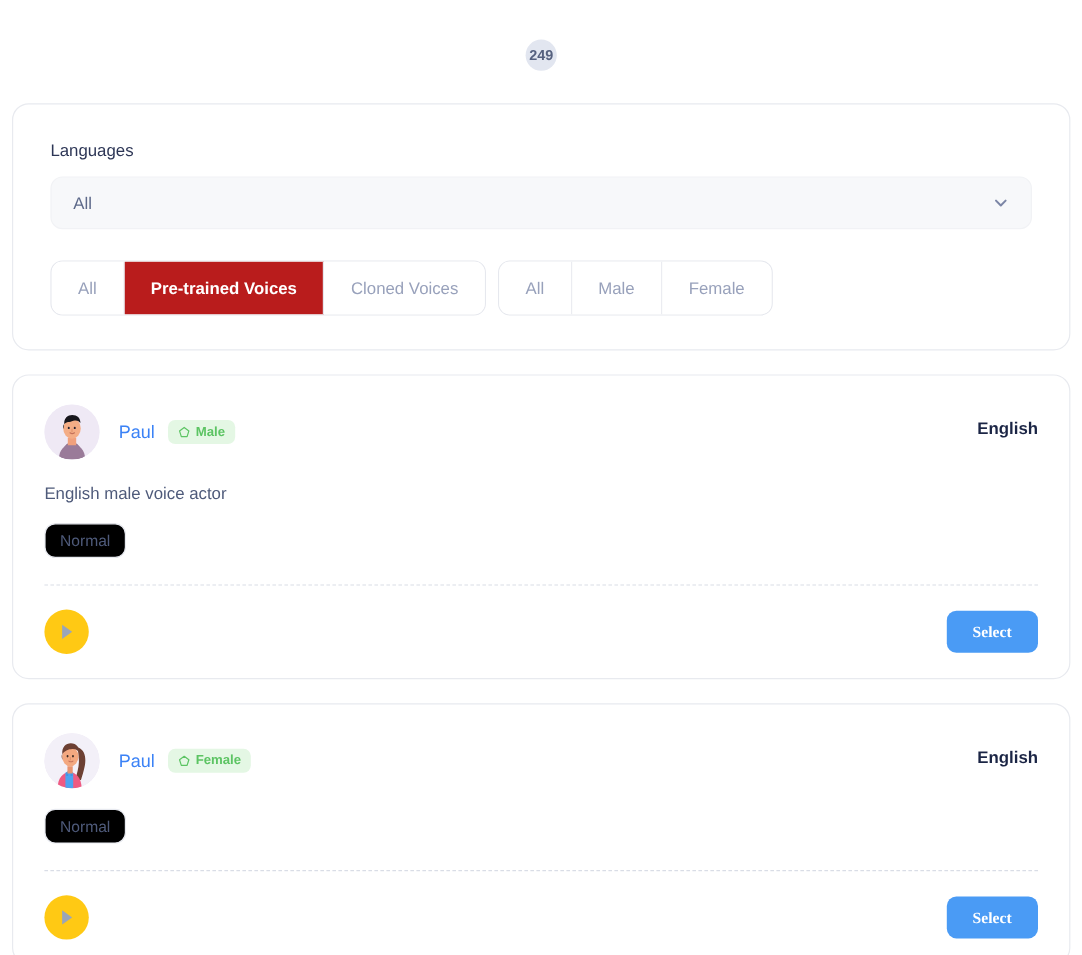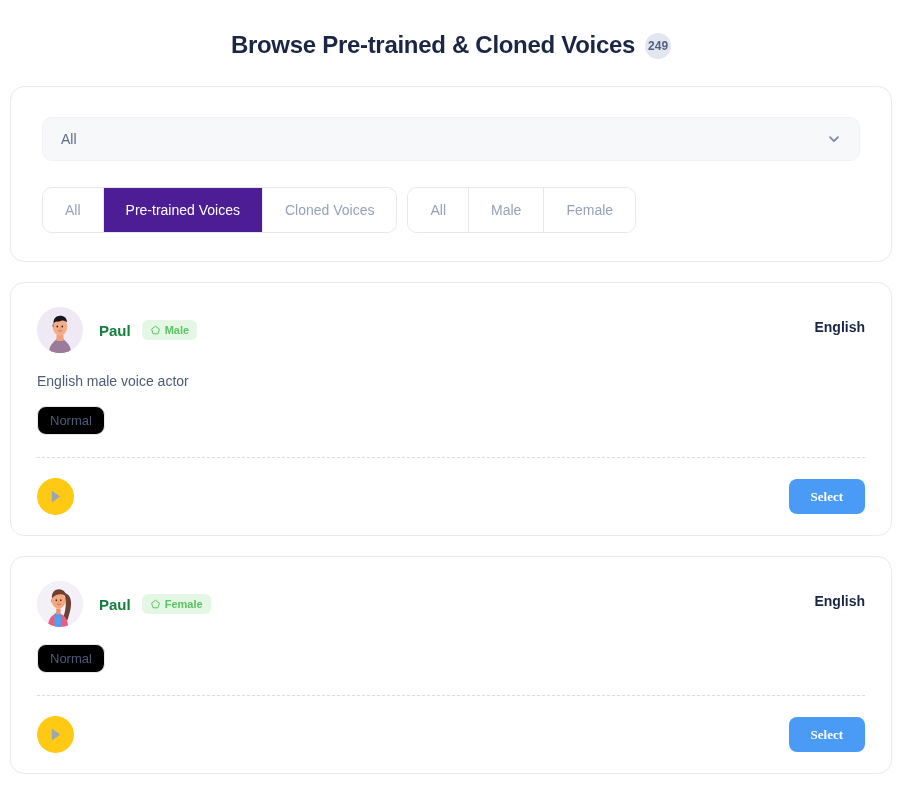--- a/index.html
+++ b/index.html
@@ -113,23 +113,23 @@
     padding: 0 22px;
     font-size: 14px;
     color: #98a1bb;
     background: #fff;
     cursor: pointer;
     white-space: nowrap;
     border-right: 1px solid #e6e8ee;
   }
   .segment:last-child { border-right: none; }
   .segment.active {
-    background: #4c1d95;
+    background: #b91c1c;
     color: #ffffff;
-    font-weight: normal;
+    font-weight: bold;
   }
 
   
   .voice-card {
     margin-top: 20px;
     padding: 24px 26px 0 26px;
   }
   .voice-top {
     display: flex;
     align-items: flex-start;
@@ -147,22 +147,22 @@
     height: 46px;
     border-radius: 50%;
     overflow: hidden;
     flex: none;
     background: #efeaf6;
   }
   .avatar svg { display: block; width: 100%; height: 100%; }
 
   .voice-name {
     font-size: 15px;
-    font-weight: bold;
-    color: #15803d;
+    font-weight: normal;
+    color: #3b82f6;
     margin-left: 16px;
     white-space: nowrap;
   }
 
   .gender-badge {
     margin-left: 11px;
     display: inline-flex;
     align-items: center;
     gap: 4px;
     background: #e4f7e4;
@@ -241,26 +241,26 @@
     font-family: Liberation Serif, serif;
     padding: 0 22px;
     height: 35px;
     cursor: pointer;
   }
 </style>
 </head>
 <body>
 
 <div class="page-header">
-  <div class="page-title">Browse Pre-trained &amp; Cloned Voices</div>
   <div class="count-badge">249</div>
 </div>
 
 <div class="panel filters-panel">
 
+  <label class="filter-label">Languages</label>
 
   <div class="select-box">
     <span class="select-value">All</span>
     <span class="chevron-down">
       <svg viewBox="0 0 14 14" width="14" height="14" aria-hidden="true">
         <path d="M3 5.2 L7 9.2 L11 5.2" fill="none" stroke="#7c86a6" stroke-width="1.7" stroke-linecap="round" stroke-linejoin="round"></path>
       </svg>
     </span>
   </div>
 

